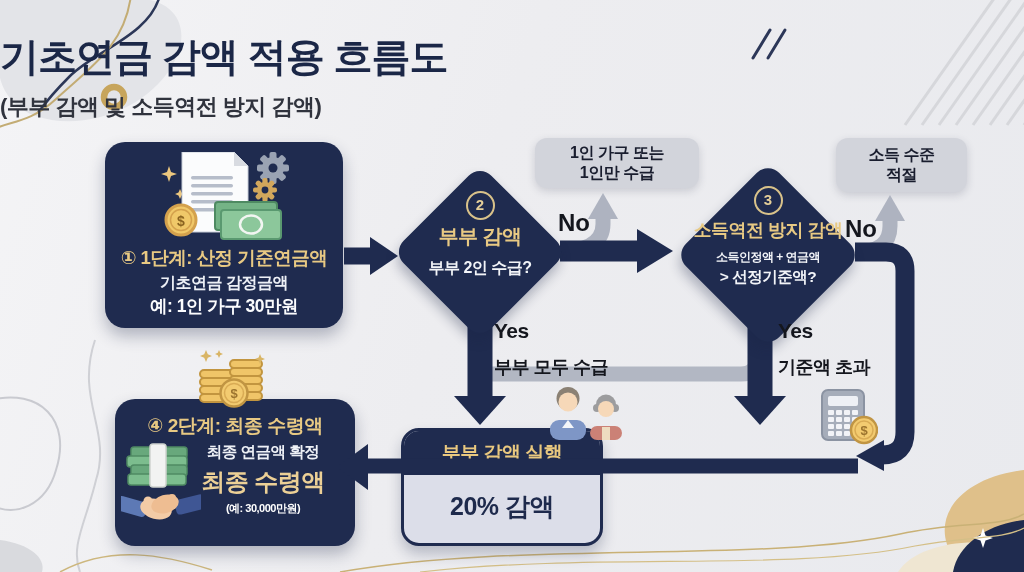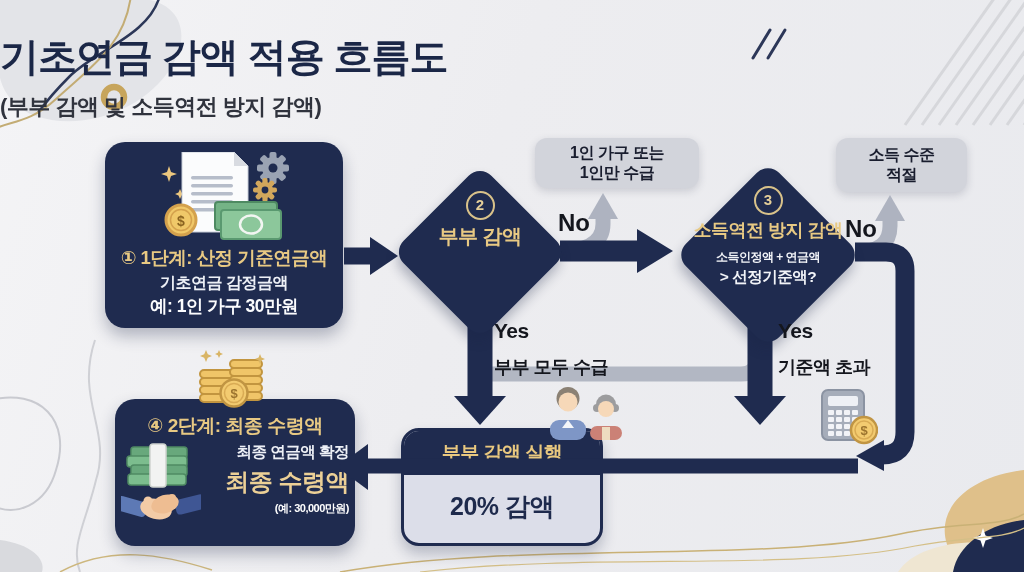--- a/index.html
+++ b/index.html
@@ -19,21 +19,21 @@
   #box1{left:105px;top:142px;width:238px;height:186px;}
   #box4{left:115px;top:399px;width:240px;height:147px;}
   .b1-title{position:absolute;top:103px;left:0;width:100%;text-align:center;
     font-size:18.5px;font-weight:800;color:#e8c983;letter-spacing:-0.5px;}
   .b1-l2{position:absolute;top:131px;left:0;width:100%;text-align:center;
     font-size:16px;font-weight:600;color:#edf0f6;letter-spacing:-0.5px;}
   .b1-l3{position:absolute;top:152px;left:0;width:100%;text-align:center;
     font-size:17.5px;font-weight:800;color:#fbfcfe;letter-spacing:-0.5px;}
   .b4-title{position:absolute;top:14px;left:10px;width:220px;text-align:center;
     font-size:19px;font-weight:800;color:#e8c983;letter-spacing:-0.5px;}
-  .b4-lines{position:absolute;left:62px;top:43px;width:172px;text-align:right;}
+  .b4-lines{position:absolute;left:62px;top:43px;width:172px;text-align:center;}
   .b4-l1{font-size:15.5px;font-weight:600;color:#edf0f6;letter-spacing:-0.5px;}
   .b4-l2{margin-top:3px;font-size:24px;font-weight:800;color:#ecd096;letter-spacing:-0.5px;}
   .b4-l3{margin-top:3px;font-size:11px;font-weight:800;color:#ffffff;letter-spacing:-0.5px;}
   
   .diamond{position:absolute;background:#1f2b4f;border-radius:16px;
     transform:rotate(45deg);box-shadow:4px 6px 12px rgba(25,35,70,.30);z-index:3;}
   #d2{left:418px;top:190px;width:124px;height:124px;}
   #d3{left:702px;top:189px;width:132px;height:132px;}
   .d-text{position:absolute;text-align:center;z-index:4;}
   #d2-text{left:398px;top:191px;width:164px;}
@@ -250,20 +250,21 @@
       <polygon points="884,440 884,471 856,456" stroke="none"></polygon>
       <path d="M366,466 L858,466" stroke-width="15" fill="none"></path>
       <polygon points="368,444 368,490 337,467" stroke="none"></polygon>
     </g>
   </svg>
 
   <div class="diamond" id="d2"></div>
   <div class="d-text" id="d2-text">
     <span class="dnum">2</span>
     <div class="dtitle">부부 감액</div>
+    <div class="dq">부부 2인 수급?</div>
   </div>
   <div class="diamond" id="d3"></div>
   <div class="d-text" id="d3-text">
     <span class="dnum">3</span>
     <div class="dtitle">소득역전 방지 감액</div>
     <div class="dq">소득인정액 + 연금액</div>
     <div class="dq2">&gt; 선정기준액?</div>
   </div>
 
   <div class="no-label" id="no1">No</div>

